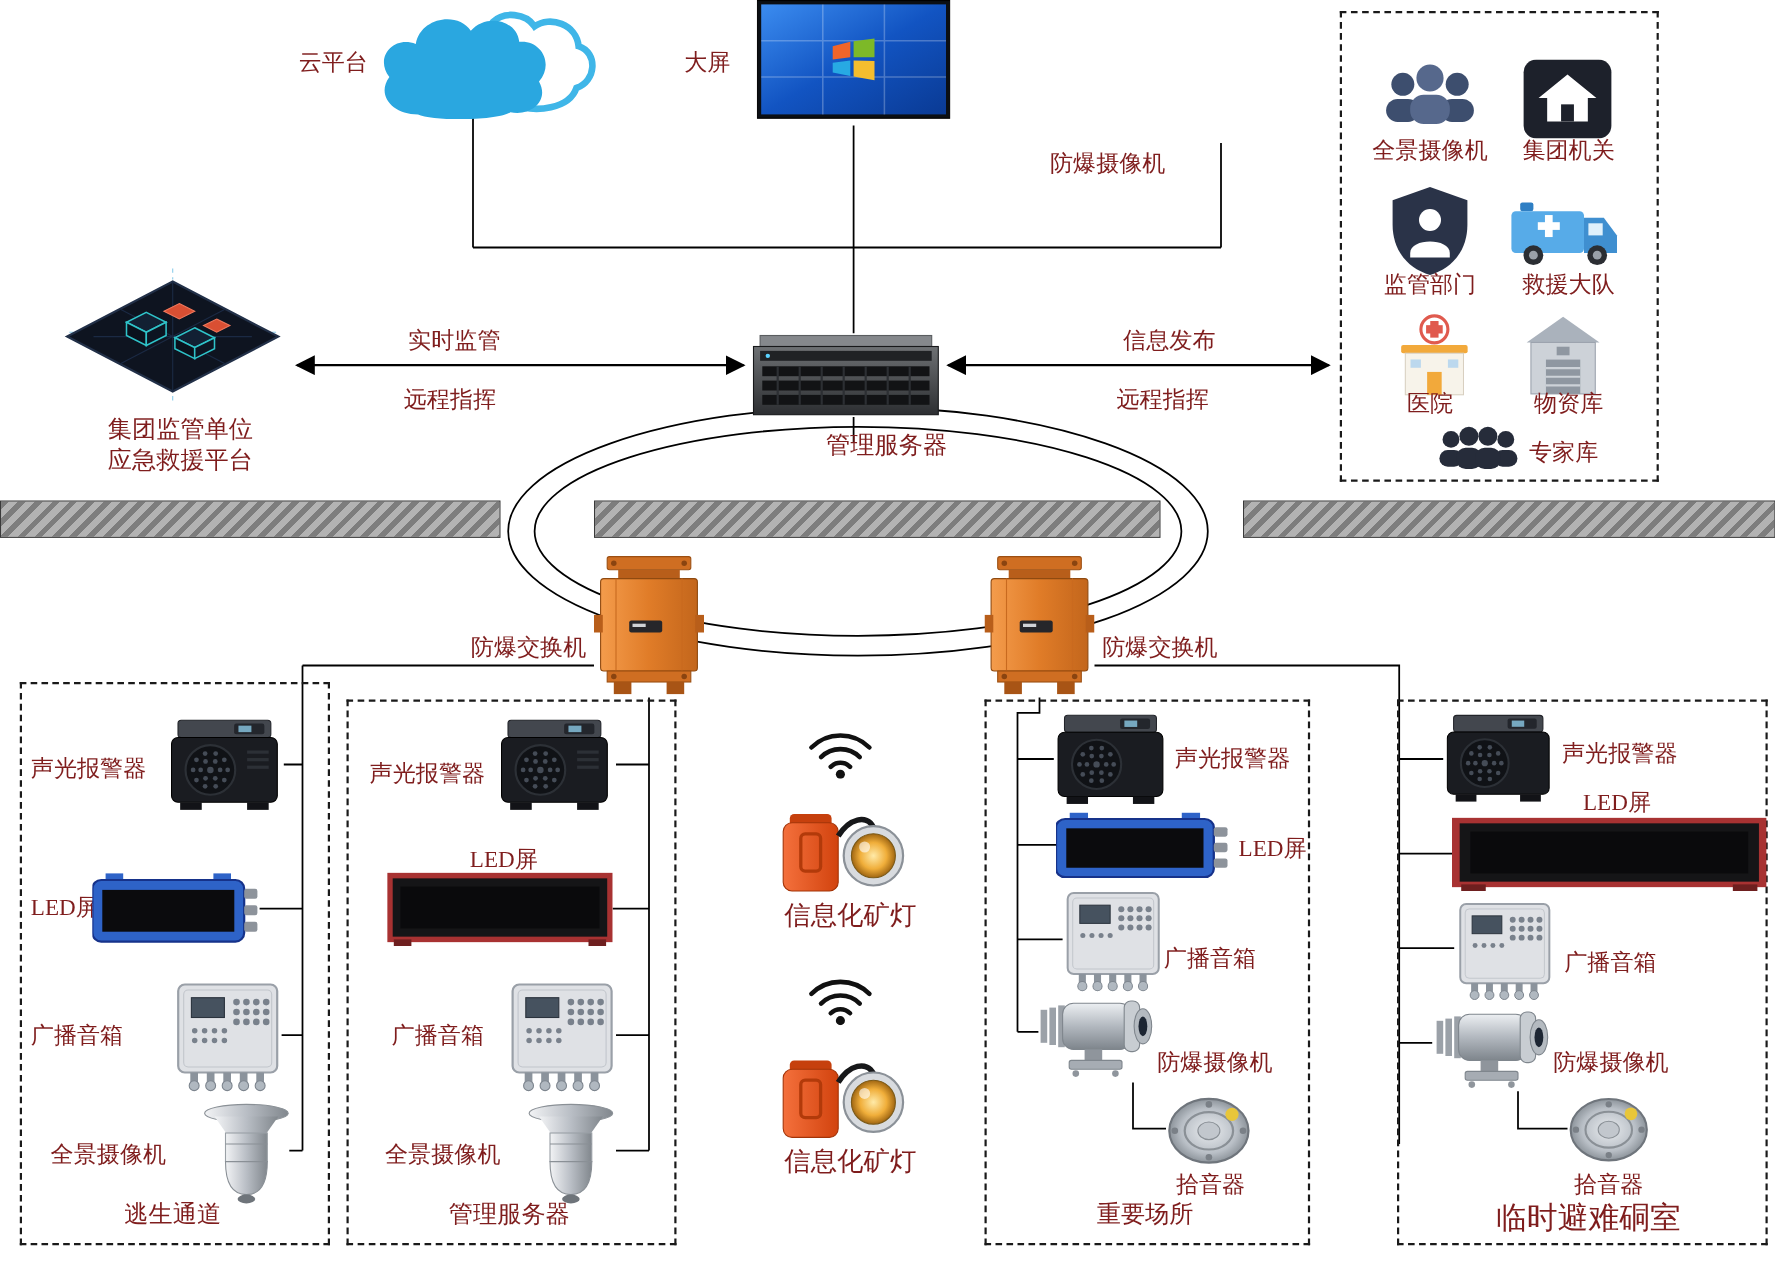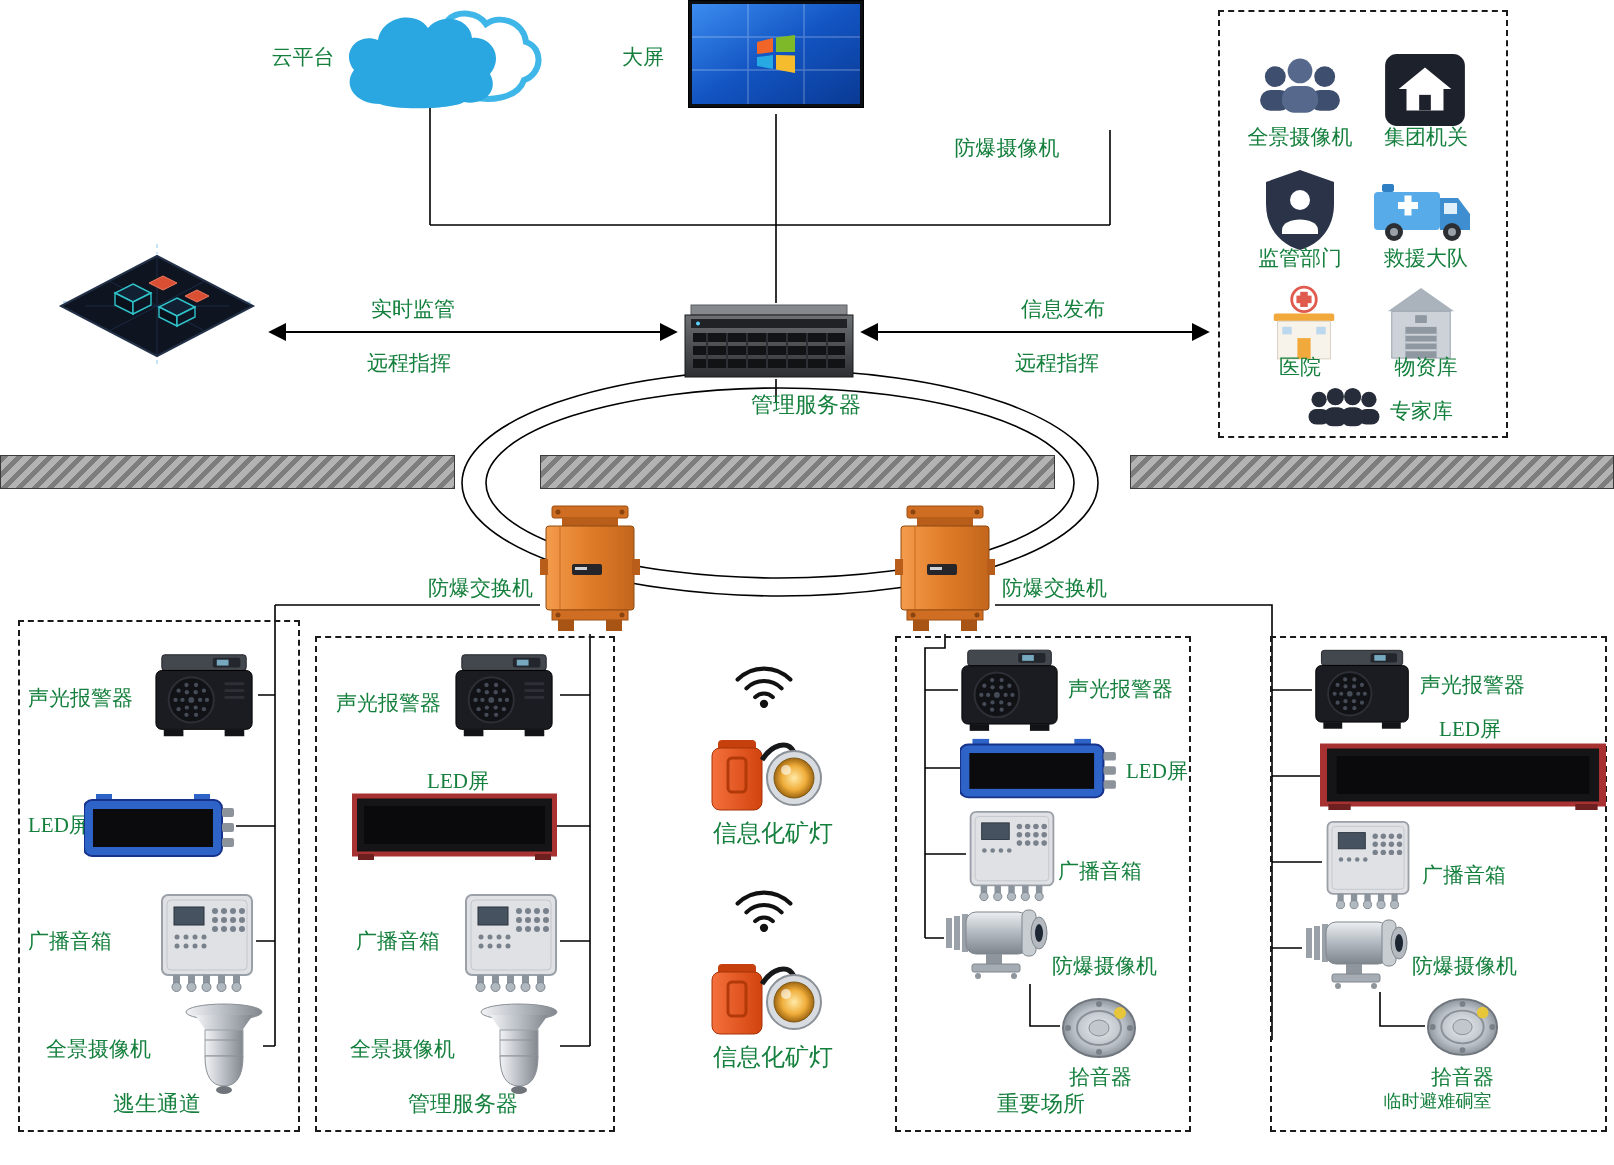--- a/index.html
+++ b/index.html
@@ -1,19 +1,19 @@
 <!DOCTYPE html>
 <html><head>
 <meta charset="utf-8">
 <style>
   html,body{margin:0;padding:0;background:#fff;}
   #canvas{position:relative;width:1614px;height:1165px;background:#fff;overflow:hidden;
           font-family:"Liberation Serif","DejaVu Serif",serif;}
   .n{position:absolute;}
-  .lbl{position:absolute;font-size:21px;color:#15803d;text-align:center;white-space:nowrap;line-height:1.25;}
+  .lbl{position:absolute;font-size:21px;color:#7f1d1d;text-align:center;white-space:nowrap;line-height:1.25;}
   .lbl.left{text-align:left;} .lbl.right{text-align:right;}
   .zone{position:absolute;border:2px dashed #1a1a1a;background:transparent;}
   .bar{position:absolute;top:455px;height:34px;box-sizing:border-box;border:1px solid #3a3a3a;
        background:repeating-linear-gradient(135deg,#7d7d7d 0 5px,#b3b3b3 5px 11px);}
   .panel{position:absolute;border:2px dashed #1a1a1a;}
   svg{display:block;}
   #wires{position:absolute;left:0;top:0;pointer-events:none;}
 </style>
 </head>
 <body>
@@ -215,20 +215,24 @@
         <polygon points="60,51 78,60 78,72 60,63" fill="#0a111c"></polygon>
         <polygon points="96,51 78,60 78,72 96,63" fill="#0d1522"></polygon>
         <polygon points="122,56 140,65 122,74 104,65" fill="#122033"></polygon>
         <polygon points="104,65 122,74 122,84 104,75" fill="#0a111c"></polygon>
         <polygon points="140,65 122,74 122,84 140,75" fill="#0d1522"></polygon>
       </g>
       <polygon points="108,34 122,41 108,48 94,41" fill="#d94f33" stroke="#f0785c"></polygon>
       <polygon points="142,48 154,54 142,60 130,54" fill="#d94f33" stroke="#f0785c"></polygon>
     </svg>
   </div>
+  <div class="lbl" style="left:68px;top:376px;width:192px;font-size:22px">
+    <div>集团监管单位</div>
+    <div>应急救援平台</div>
+  </div>
 
   <div class="n" style="left:683px;top:303px;width:172px;height:76px">
     <svg viewBox="0 0 172 76" width="100%" height="100%">
       <rect x="8" y="2" width="156" height="10" fill="#85888c" stroke="#5a5d60"></rect>
       <rect x="2" y="12" width="168" height="62" fill="url(#gSrv)" stroke="#17181a"></rect>
       <rect x="8" y="16" width="156" height="9" fill="#202225"></rect>
       <circle cx="15" cy="20.5" r="2" fill="#5ad2ff"></circle>
       <g fill="#121315">
         <rect x="10" y="30" width="152" height="9"></rect>
         <rect x="10" y="43" width="152" height="9"></rect>
@@ -774,15 +778,15 @@
       <ellipse cx="39" cy="32" rx="22" ry="17" fill="none" stroke="#8a9096" stroke-width="2"></ellipse>
       <ellipse cx="39" cy="32" rx="10" ry="8" fill="#c2c7cd" stroke="#8a9096"></ellipse>
       <circle cx="39" cy="8" r="3" fill="#7a8087"></circle>
         <circle cx="39" cy="56" r="3" fill="#7a8087"></circle>
       <circle cx="8" cy="32" r="3" fill="#7a8087"></circle>
         <circle cx="70" cy="32" r="3" fill="#7a8087"></circle>
       <circle cx="60" cy="17" r="6" fill="#e8c63a"></circle>
     </svg>
   </div>
   <span class="lbl" style="left:1420px;top:1064px;width:85px">拾音器</span>
-  <span class="lbl" style="left:1360px;top:1090px;width:155px;font-size:18px">临时避难硐室</span>
+  <span class="lbl" style="left:1360px;top:1090px;width:155px;font-size:28px">临时避难硐室</span>
 
 </div>
 
 </body></html>

